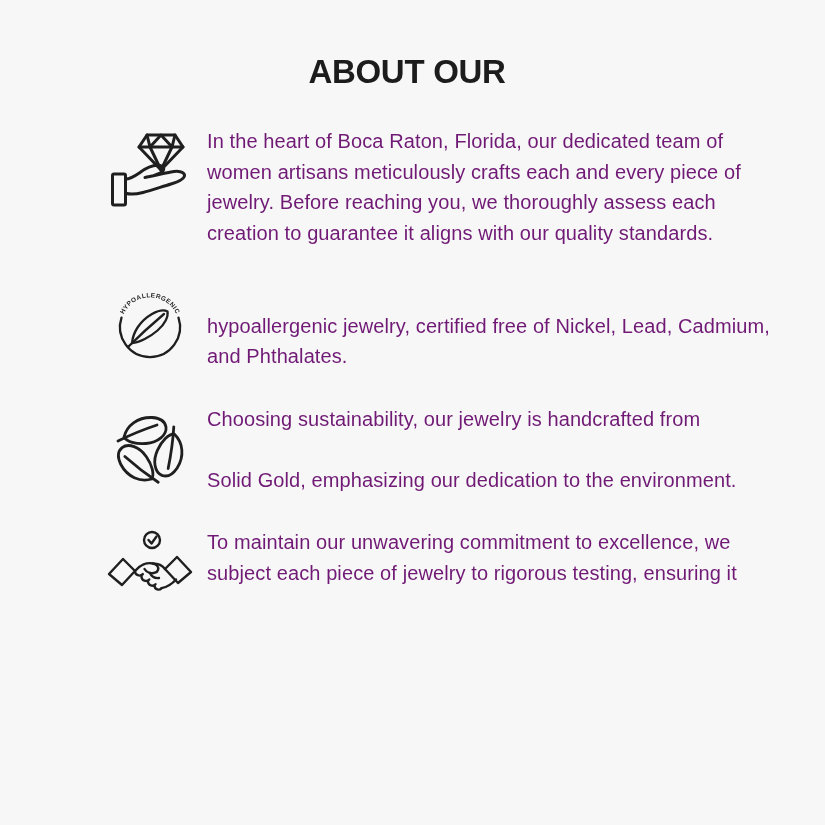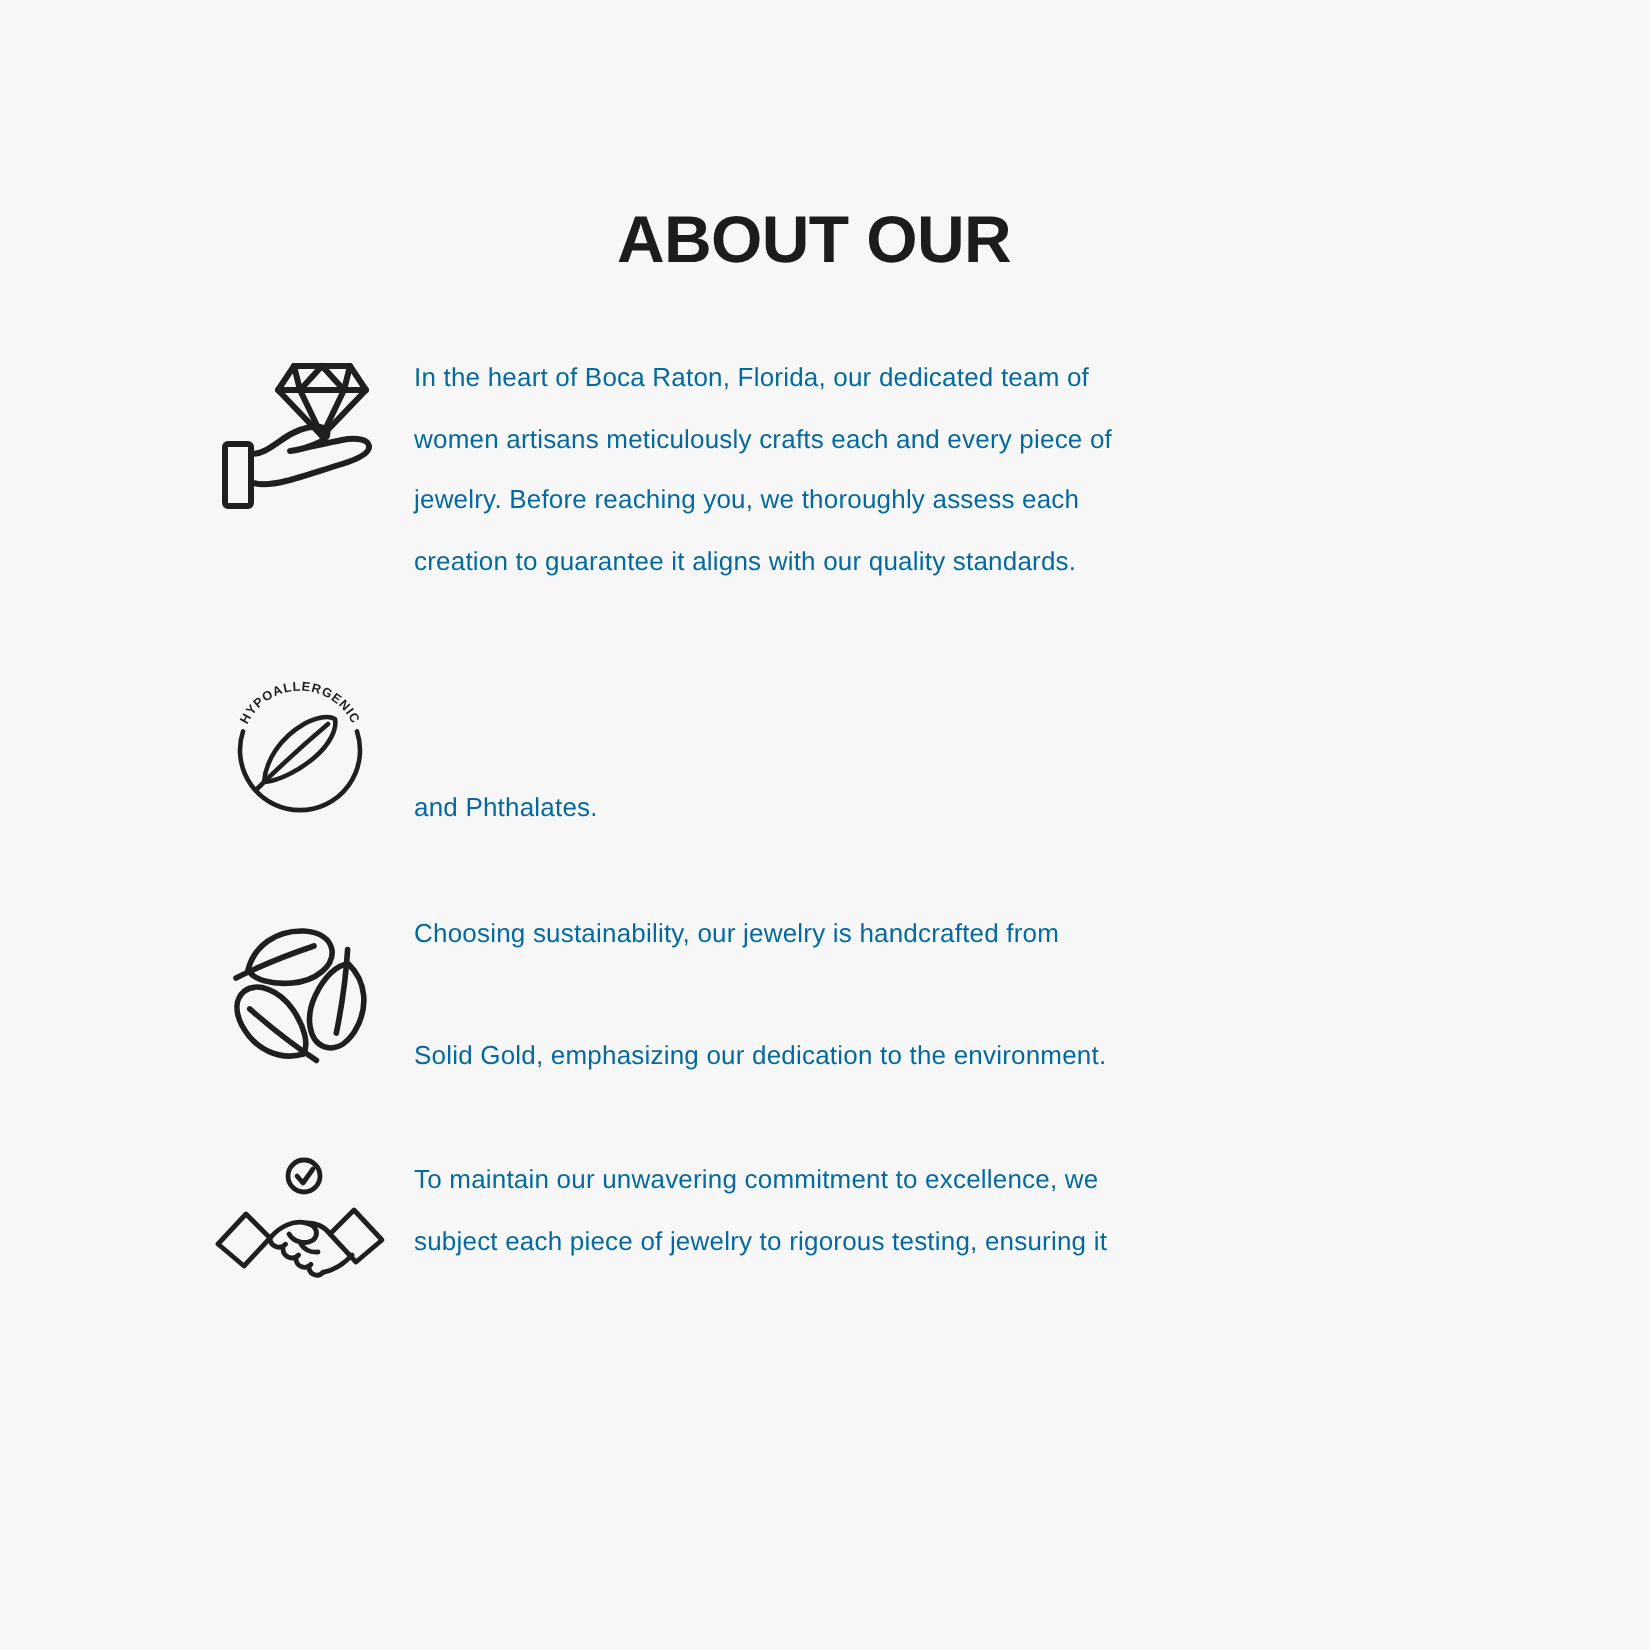--- a/index.html
+++ b/index.html
@@ -9,21 +9,21 @@
   body {
     width: 825px;
     height: 825px;
     background: #f7f7f8;
     font-family: "Liberation Sans", sans-serif;
     overflow: hidden;
   }
   .container {
     width: 604px;
     margin-left: 105px;
-    padding-top: 96px;
+    padding-top: 48px;
   }
   .title {
     margin: 0;
     text-align: center;
     font-family: "Liberation Sans", sans-serif;
     font-weight: 700;
     font-size: 33px;
     line-height: 48px;
     letter-spacing: -0.3px;
     color: #1c1c1c;
@@ -46,25 +46,25 @@
     display: flex;
     align-items: center;
     justify-content: center;
   }
   .icon-box svg {
     display: block;
   }
   .feature-text {
     margin: 0;
     padding-top: 0;
-    font-size: 13px;
+    font-size: 20px;
     font-weight: 300;
     line-height: 30.5px;
     letter-spacing: 0.1px;
-    color: #0369a1;
+    color: #701a75;
   }
   .feature-text .line {
     white-space: nowrap;
   }
   .badge-curved-text {
     font-family: "Liberation Sans", sans-serif;
     font-weight: 700;
     font-size: 6.4px;
     letter-spacing: 0.45px;
     fill: #1f1f1f;
@@ -107,21 +107,21 @@
           <path d="M16.5,37.7 A30,30 0 1 0 73.5,37.7"></path>
           <text class="badge-curved-text" stroke="none" text-anchor="middle">
             <textPath href="#badge-text-arc" startOffset="50%">HYPOALLERGENIC</textPath>
           </text>
           <path d="M27,63 C28,52 35,41 47,34 C53,30.7 59,29.5 62.5,31.5 C63.5,36.5 60,44 52.5,50.5 C45,57 34.5,62.5 27,63 Z"></path>
           <path d="M23,67 C33,57 46,45 59,34"></path>
         </svg>
       </div>
       <p class="feature-text">
         <br>
-        <br>
+        <span class="line">hypoallergenic jewelry, certified free of Nickel, Lead, Cadmium,</span><br>
         <span class="line">and Phthalates.</span>
       </p>
     </div>
 
     <div class="feature">
       <div class="icon-box">
         <svg width="90" height="90" viewBox="0 0 90 90" fill="none" stroke="#1f1f1f" stroke-width="2.8" stroke-linecap="round" stroke-linejoin="round">
           <defs>
             <g id="recycle-leaf">
               <path d="M19,33 C22,21 33,13 47,13.5 C55,14 60,17.5 61,23 C62,31 53,38.5 41,39.5 C31,40.3 22,38 19,33 Z"></path>

